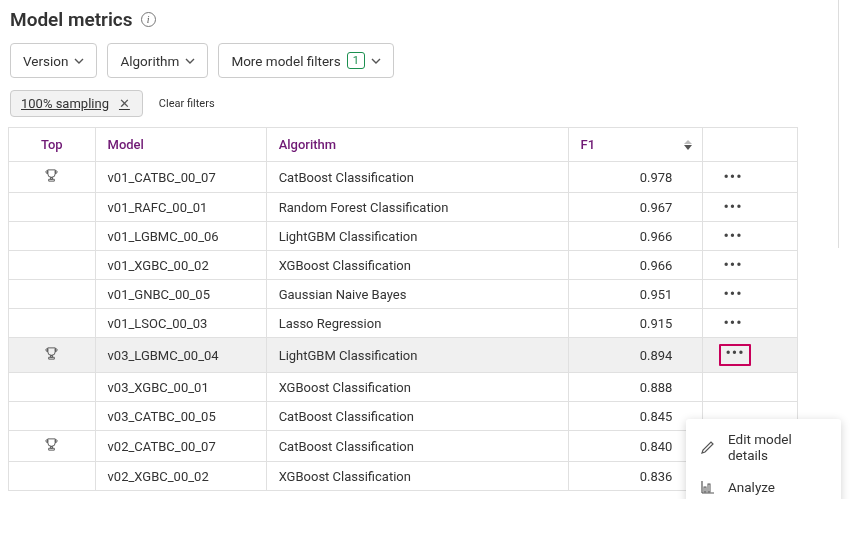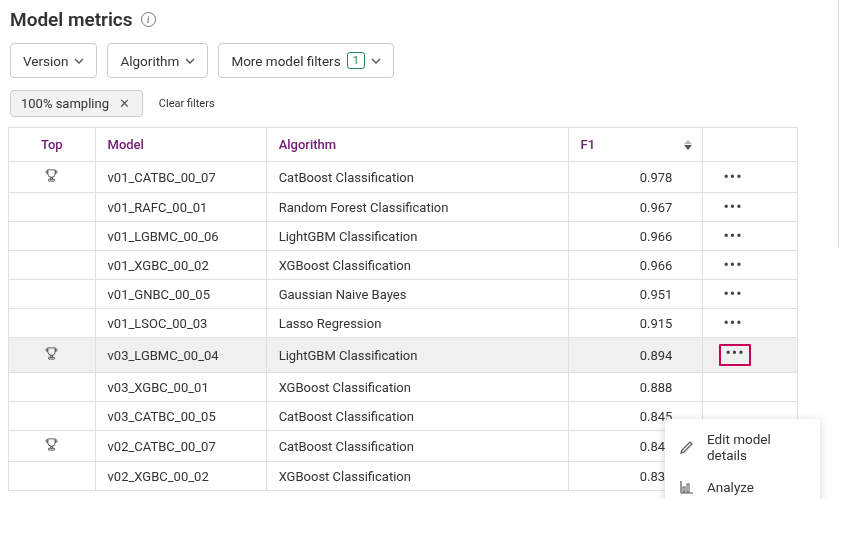--- a/index.html
+++ b/index.html
@@ -78,20 +78,21 @@
   }
   .chip {
     border: 1px solid #ccc;
     background: #f2f2f2;
     border-radius: 4px;
     padding: 5px 10px;
     display: flex;
     align-items: center;
     gap: 8px;
     font-size: 13px;
+    text-decoration: underline;
   }
   .chip .x {
     font-size: 13px;
     color: #555;
     cursor: pointer;
     padding: 0 2px;
   }
   .clear-link {
     color: #333;
     cursor: pointer;
@@ -156,21 +157,21 @@
     background: #f0f0f0;
   }
   .dots-outline {
     border: 2px solid #c8005a;
     padding: 2px 4px 6px 4px;
     border-radius: 1px;
   }
   .menu {
     position: absolute;
     top: 419px;
-    left: 665px;
+    left: 686px;
     width: 155px;
     background: #fff;
     box-shadow: 0 2px 10px rgba(0,0,0,0.18);
     border-radius: 3px;
     padding: 4px 0;
     z-index: 10;
   }
   .menu-item {
     display: flex;
     align-items: center;

